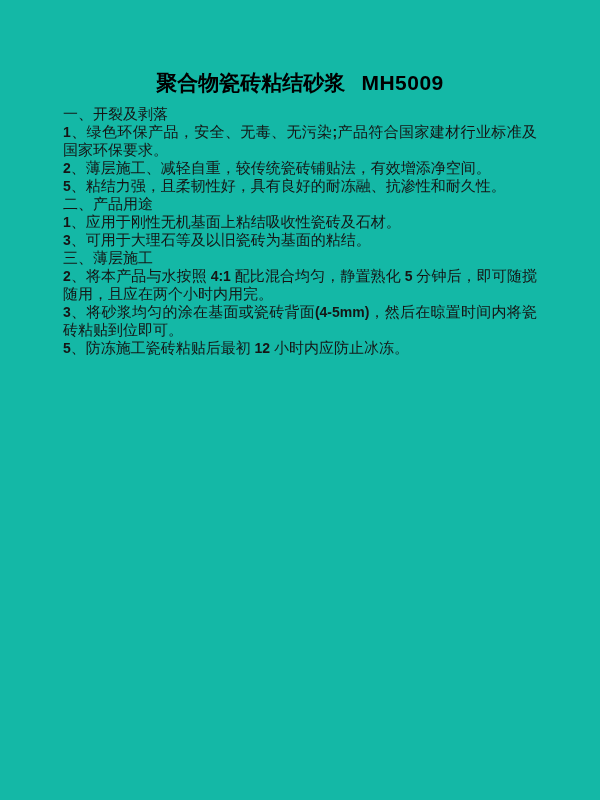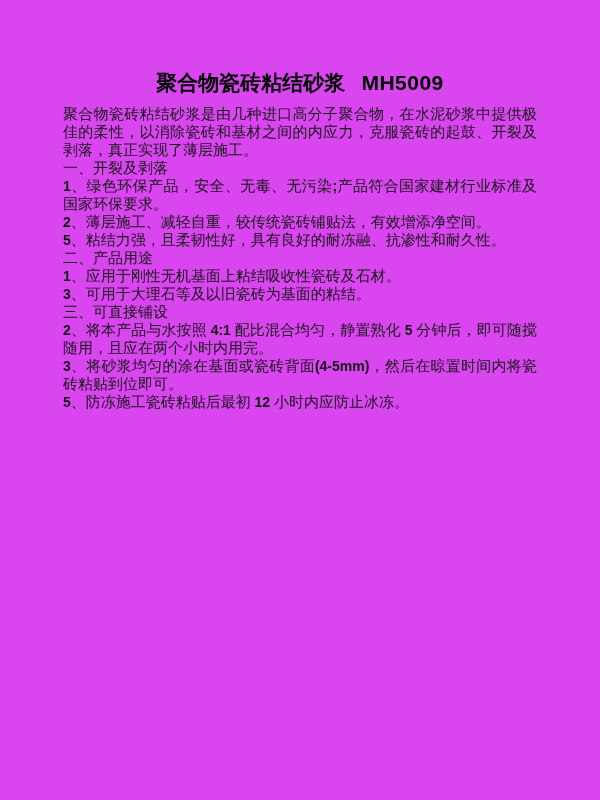--- a/index.html
+++ b/index.html
@@ -5,21 +5,21 @@
   html, body {
     margin: 0;
     padding: 0;
     background: #ffffff;
   }
   .page {
     position: relative;
     width: 600px;
     height: 800px;
     margin: 0 auto;
-    background: #d946ef;
+    background: #14b8a6;
     box-sizing: border-box;
     padding: 70px 63px 0 63px;
     color: #1a1a1a;
     overflow: hidden;
   }
   .doc-title {
     margin: 0 0 9px 0;
     text-align: center;
     font-family: "Liberation Serif", "DejaVu Serif", serif;
     font-size: 21px;
@@ -53,29 +53,28 @@
 </head>
 <body>
 
 <div class="page">
 
   <h1 class="doc-title">
     <span>聚合物瓷砖粘结砂浆</span>
     <span class="code">MH5009</span>
   </h1>
 
-  <p class="body-text">聚合物瓷砖粘结砂浆是由几种进口高分子聚合物，在水泥砂浆中提供极佳的柔性，以消除瓷砖和基材之间的内应力，克服瓷砖的起鼓、开裂及剥落，真正实现了薄层施工。</p>
 
   <p class="body-text heading">一、开裂及剥落</p>
   <p class="body-text"><b class="lat">1</b>、绿色环保产品，安全、无毒、无污染<b class="lat">;</b>产品符合国家建材行业标准及国家环保要求。</p>
   <p class="body-text"><b class="lat">2</b>、薄层施工、减轻自重，较传统瓷砖铺贴法，有效增添净空间。</p>
   <p class="body-text"><b class="lat">5</b>、粘结力强，且柔韧性好，具有良好的耐冻融、抗渗性和耐久性。</p>
 
   <p class="body-text heading">二、产品用途</p>
   <p class="body-text"><b class="lat">1</b>、应用于刚性无机基面上粘结吸收性瓷砖及石材。</p>
   <p class="body-text"><b class="lat">3</b>、可用于大理石等及以旧瓷砖为基面的粘结。</p>
 
-  <p class="body-text heading">三、可直接铺设</p>
+  <p class="body-text heading">三、薄层施工</p>
   <p class="body-text"><b class="lat">2</b>、将本产品与水按照 <b class="lat">4:1</b> 配比混合均匀，静置熟化 <b class="lat">5</b> 分钟后，即可随搅随用，且应在两个小时内用完。</p>
   <p class="body-text"><b class="lat">3</b>、将砂浆均匀的涂在基面或瓷砖背面<b class="lat">(4-5mm)</b>，然后在晾置时间内将瓷砖粘贴到位即可。</p>
   <p class="body-text"><b class="lat">5</b>、防冻施工瓷砖粘贴后最初 <b class="lat">12</b> 小时内应防止冰冻。</p>
 
 </div>
 
 </body></html>

